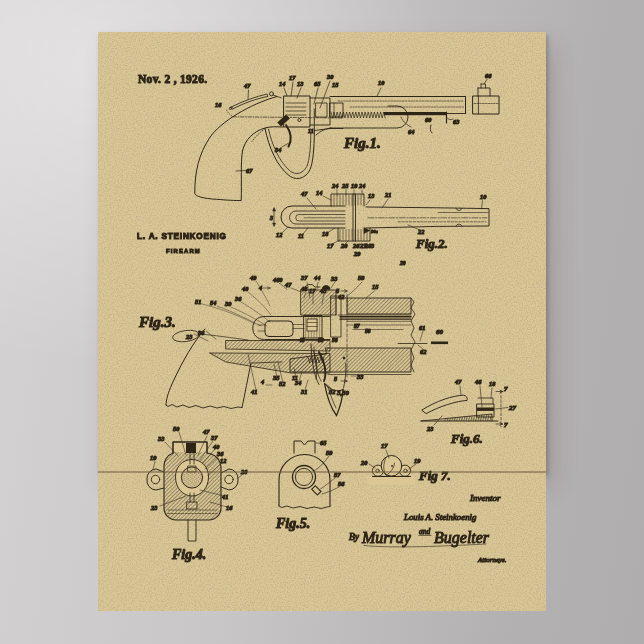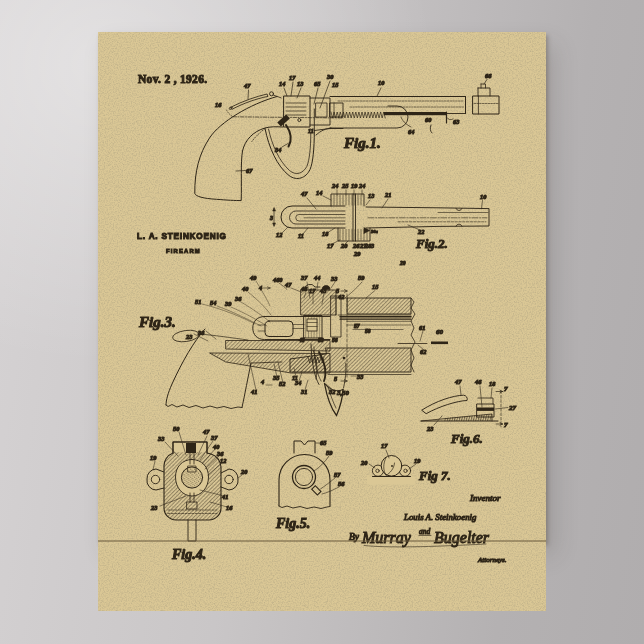--- a/index.html
+++ b/index.html
@@ -1,15 +1,15 @@
 <!DOCTYPE html>
 <html><head><meta charset="utf-8"><style>
 html,body{margin:0;padding:0;width:644px;height:644px;overflow:hidden}
 body{background:radial-gradient(ellipse 85% 75% at 15% 10%, rgba(255,255,255,0.38), rgba(255,255,255,0) 62%), linear-gradient(99deg, #d6d3d4 0%, #c9c6c7 42%, #b4b1b2 80%, #b0adae 100%);}
-.poster{position:absolute;left:98px;top:32px;width:448px;height:510px;
+.poster{position:absolute;left:98px;top:32px;width:448px;height:441px;
 background:#dac795;
 box-shadow:2px 3px 4px rgba(70,60,45,0.32), 9px 13px 22px rgba(60,55,50,0.17);}
 .poster:after{content:"";position:absolute;left:0;right:0;bottom:0;height:2px;background:rgba(105,90,60,0.5);}
 svg text{fill:#2e2517}
 *{-webkit-font-smoothing:antialiased}
 .n{font-family:"Liberation Serif";font-style:italic;font-weight:bold}
 .f{font-family:"Liberation Serif";font-style:italic;font-weight:bold}
 .s{font-family:"Liberation Serif";font-style:italic;font-weight:normal}
 </style></head><body>
 <div class="poster">

